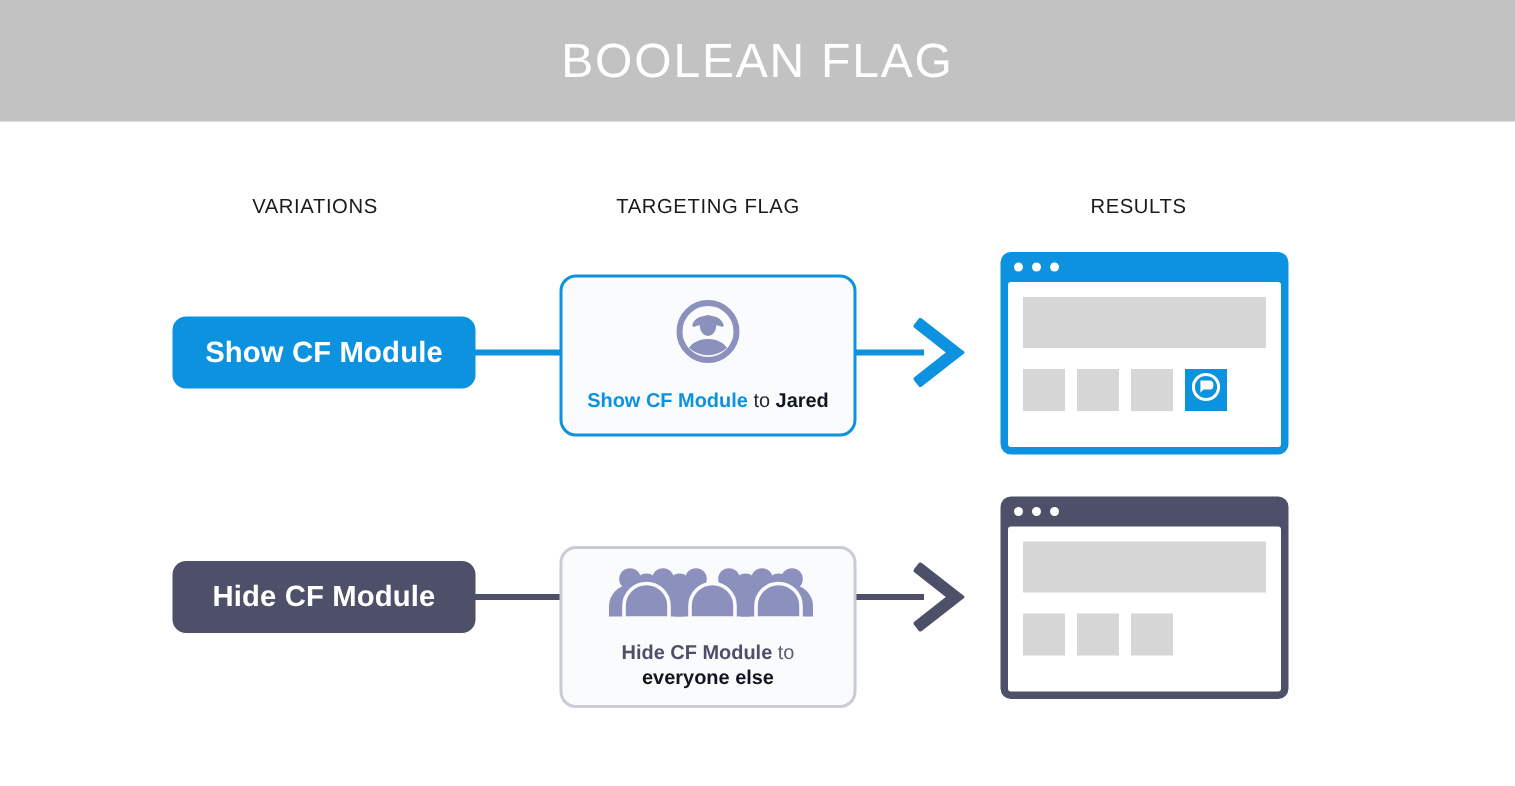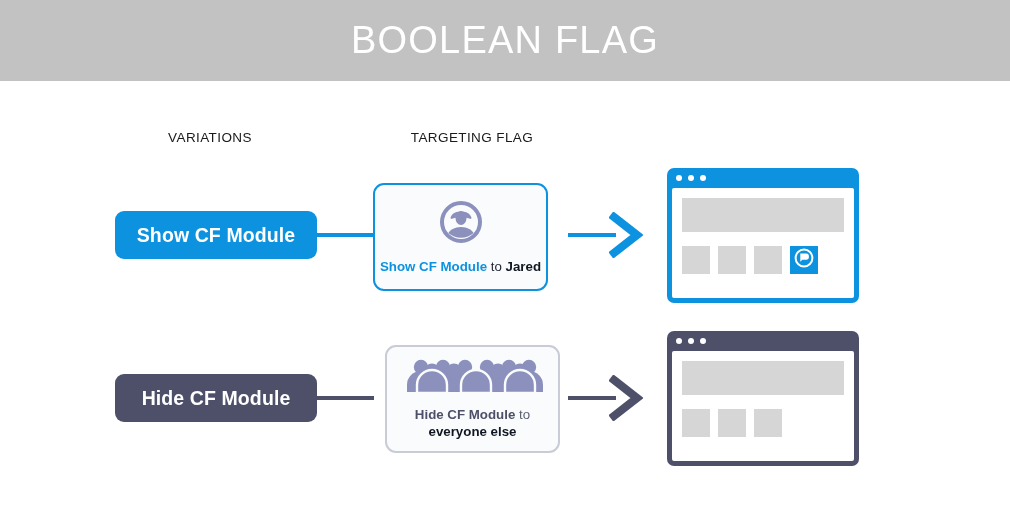--- a/index.html
+++ b/index.html
@@ -25,21 +25,21 @@
     background: #c2c2c2;
   }
   .header-title {
     position: absolute;
     left: 0; top: 0;
     width: 1010px; height: 81px;
     display: flex;
     align-items: center;
     justify-content: center;
     color: #ffffff;
-    font-size: 38px;
+    font-size: 32px;
     font-weight: 300;
     letter-spacing: 1.2px;
     white-space: nowrap;
   }
 
   
   .col-head {
     position: absolute;
     font-size: 13.5px;
     font-weight: normal;
@@ -88,37 +88,36 @@
     font-weight: bold;
     letter-spacing: 0.1px;
     white-space: nowrap;
   }
   .pill.show { left: 115px; top: 211px; background: #0d92e0; }
   .pill.hide { left: 115px; top: 374px; background: #4d5068; }
 
   
   .rule-card {
     position: absolute;
-    width: 175px;
+    width: 198px;
     height: 108px;
     border-radius: 11px;
     background: #fafbfd;
     display: flex;
     flex-direction: column;
     align-items: center;
     justify-content: center;
   }
   .rule-card.blue {
     left: 373px; top: 183px;
     border: 2px solid #0d92e0;
   }
   .rule-card.gray {
-    left: 373px; top: 345px;
+    left: 373px; top: 364px;
     border: 2px solid #c9cbd6;
-    margin-left: 12px;
   }
 
   .rule-icon {
     display: block;
     margin-bottom: 10px;
   }
   .rule-card.gray .rule-icon { margin-bottom: 8px; }
 
   .rule-text {
     font-size: 13.3px;
@@ -189,20 +188,21 @@
 </head>
 <body>
 
 <div class="canvas">
 
   <div class="header-bar"></div>
   <div class="header-title">BOOLEAN FLAG</div>
 
   <div class="col-head variations">VARIATIONS</div>
   <div class="col-head targeting">TARGETING FLAG</div>
+  <div class="col-head results">RESULTS</div>
 
   <div class="connector blue conn-r1-a"></div>
   <div class="connector blue conn-r1-b"></div>
 
   <div class="arrow-head arrow-r1">
     <svg width="34" height="46" viewBox="0 0 34 46">
       <polyline points="5,5 28,23 5,41" fill="none" stroke="#0d92e0" stroke-width="8" stroke-linecap="square" stroke-linejoin="miter"></polyline>
     </svg>
   </div>
 

